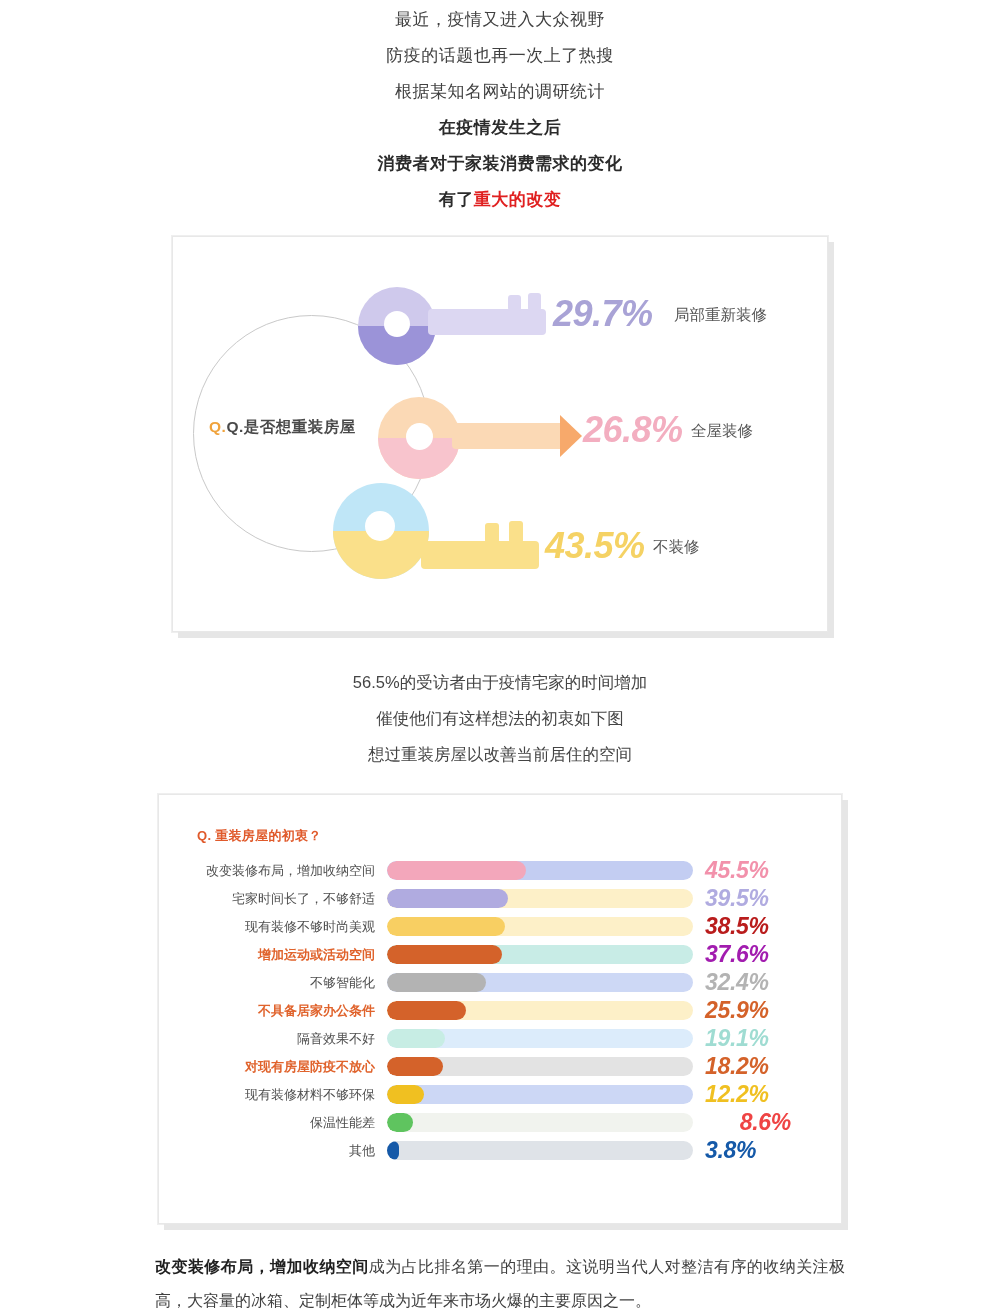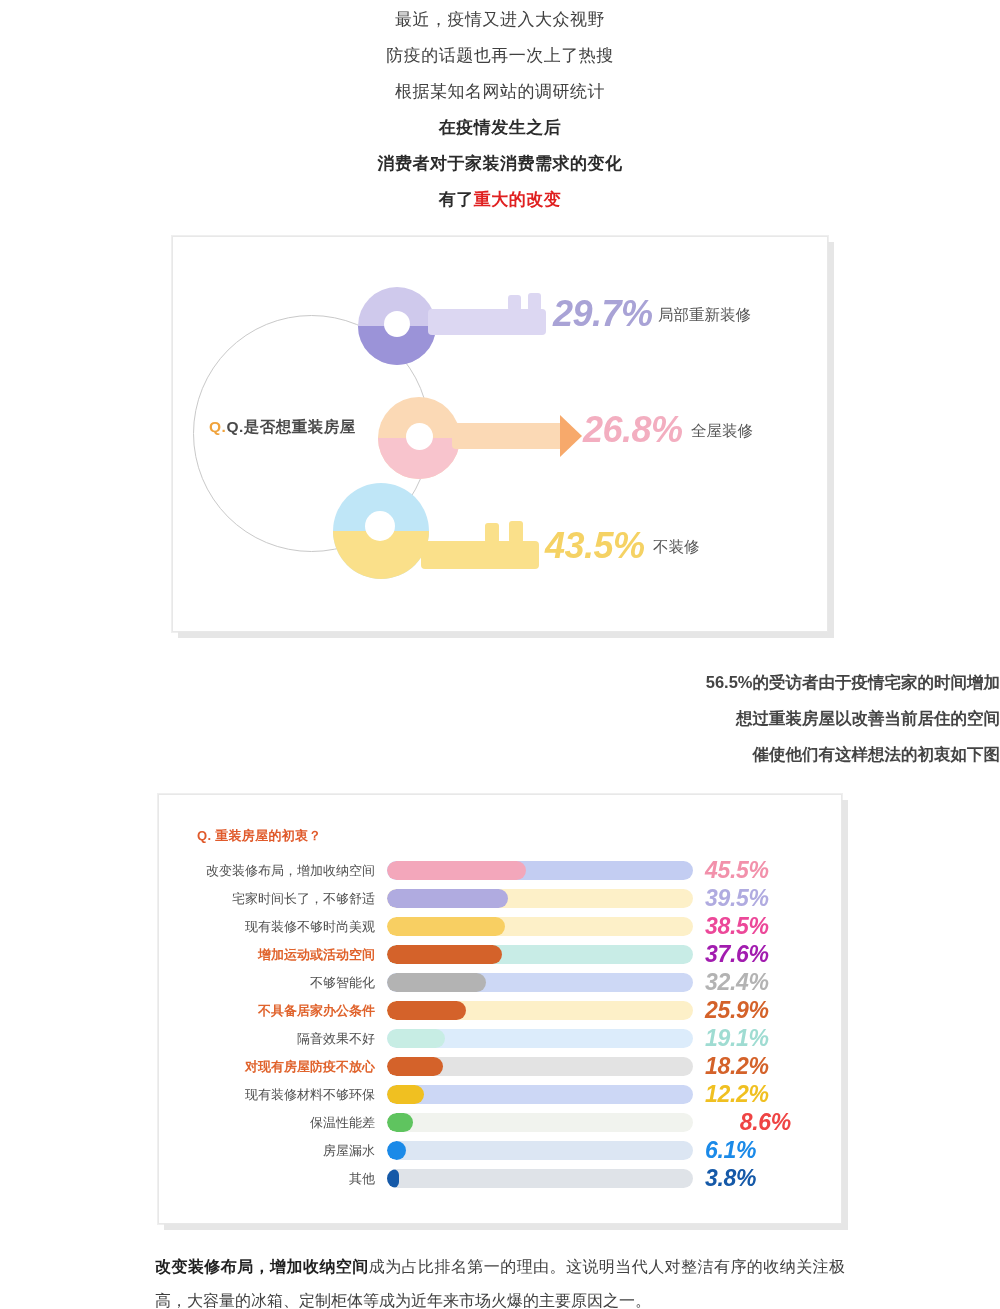--- a/index.html
+++ b/index.html
@@ -116,22 +116,21 @@
   .pct-label {
     position: absolute;
     font-size: 15.5px;
     color: #555555;
     white-space: nowrap;
   }
 
   
   .middle {
     margin-top: 32px;
-    text-align: right;
-    font-weight: bold;
+    text-align: center;
   }
   .middle p {
     margin: 0;
     line-height: 36px;
     font-size: 16.5px;
     color: #444444;
   }
 
   
   .card-bars {
@@ -234,21 +233,21 @@
       <div class="keyrow" style="left:185px; top:50px;">
         <div class="key">
           <div class="head" style="width:78px;height:78px;background:#cfc9ec;"></div>
           <div class="head" style="width:78px;height:39px;top:39px;border-radius:0 0 39px 39px;background:#9b93d8;"></div>
           <div class="hole" style="left:26px;top:24px;width:26px;height:26px;"></div>
           <div class="shaft" style="left:70px;top:22px;width:118px;height:26px;background:#dcd7f2;border-radius:4px;"></div>
           <div class="tooth" style="left:150px;top:8px;width:13px;height:16px;background:#dcd7f2;border-radius:3px;"></div>
           <div class="tooth" style="left:170px;top:6px;width:13px;height:18px;background:#dcd7f2;border-radius:3px;"></div>
         </div>
         <div class="pct" style="left:195px;top:6px;color:#a9a3d6;">29.7%</div>
-        <div class="pct-label" style="left:300px;top:18px;">局部重新装修</div>
+        <div class="pct-label" style="left:316px;top:18px;">局部重新装修</div>
       </div>
 
       <div class="keyrow" style="left:205px; top:160px;">
         <div class="key">
           <div class="head" style="width:82px;height:82px;background:#fbd9b5;"></div>
           <div class="head" style="width:82px;height:41px;top:41px;border-radius:0 0 41px 41px;background:#f8c4cd;"></div>
           <div class="hole" style="left:28px;top:26px;width:27px;height:27px;"></div>
           <div class="shaft" style="left:74px;top:26px;width:118px;height:26px;background:#fbd9b5;border-radius:4px;"></div>
           <div class="tooth" style="left:182px;top:18px;width:0;height:0;border-top:21px solid transparent;border-bottom:21px solid transparent;border-left:22px solid #f7a96b;"></div>
         </div>
@@ -268,22 +267,22 @@
         <div class="pct" style="left:212px;top:42px;color:#f5d264;">43.5%</div>
         <div class="pct-label" style="left:320px;top:54px;">不装修</div>
       </div>
 
     </div>
   </div>
 
   <div class="middle">
 
     <p>56.5%的受访者由于疫情宅家的时间增加</p>
+    <p>催使他们有这样想法的初衷如下图</p>
     <p>想过重装房屋以改善当前居住的空间</p>
-    <p>催使他们有这样想法的初衷如下图</p>
   </div>
 
   <div class="card card-bars">
     <div class="bars-inner">
       <div class="bars-title">Q. 重装房屋的初衷？</div>
       <div class="bars-list">
 
         <div class="bar-row">
           <div class="bar-label">改变装修布局，增加收纳空间</div>
           <div class="bar-track" style="background:#c3cdf2;">
@@ -298,21 +297,21 @@
             <div class="bar-fill" style="width:39.5%;background:#b0abe0;"></div>
           </div>
           <div class="bar-value" style="color:#b0abe0;">39.5%</div>
         </div>
 
         <div class="bar-row">
           <div class="bar-label">现有装修不够时尚美观</div>
           <div class="bar-track" style="background:#fdf0c8;">
             <div class="bar-fill" style="width:38.5%;background:#f8cf62;"></div>
           </div>
-          <div class="bar-value" style="color:#ec4899;">38.5%</div>
+          <div class="bar-value" style="color:#b91c1c;">38.5%</div>
         </div>
 
         <div class="bar-row">
           <div class="bar-label hl">增加运动或活动空间</div>
           <div class="bar-track" style="background:#c8ece6;">
             <div class="bar-fill" style="width:37.6%;background:#d4622a;"></div>
           </div>
           <div class="bar-value" style="color:#a21caf;">37.6%</div>
         </div>
 
@@ -357,27 +356,20 @@
         </div>
 
         <div class="bar-row">
           <div class="bar-label">保温性能差</div>
           <div class="bar-track" style="background:#f1f3ee;">
             <div class="bar-fill" style="width:8.6%;background:#5fc45f;"></div>
           </div>
           <div class="bar-value" style="color:#ef4444;text-align:right;">8.6%</div>
         </div>
 
-        <div class="bar-row">
-          <div class="bar-label">房屋漏水</div>
-          <div class="bar-track" style="background:#dce6f3;">
-            <div class="bar-fill" style="width:6.1%;background:#1b8ae8;"></div>
-          </div>
-          <div class="bar-value" style="color:#1b8ae8;">6.1%</div>
-        </div>
 
         <div class="bar-row">
           <div class="bar-label">其他</div>
           <div class="bar-track" style="background:#dfe3e8;">
             <div class="bar-fill" style="width:3.8%;background:#1559a8;"></div>
           </div>
           <div class="bar-value" style="color:#1559a8;">3.8%</div>
         </div>
 
       </div>

